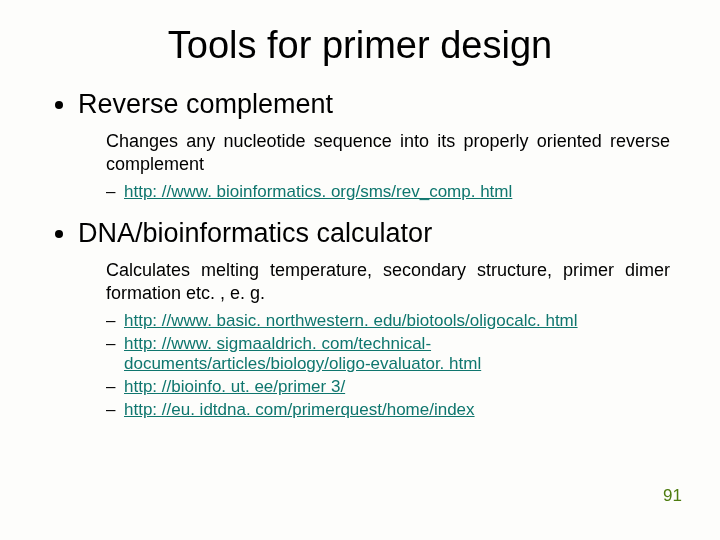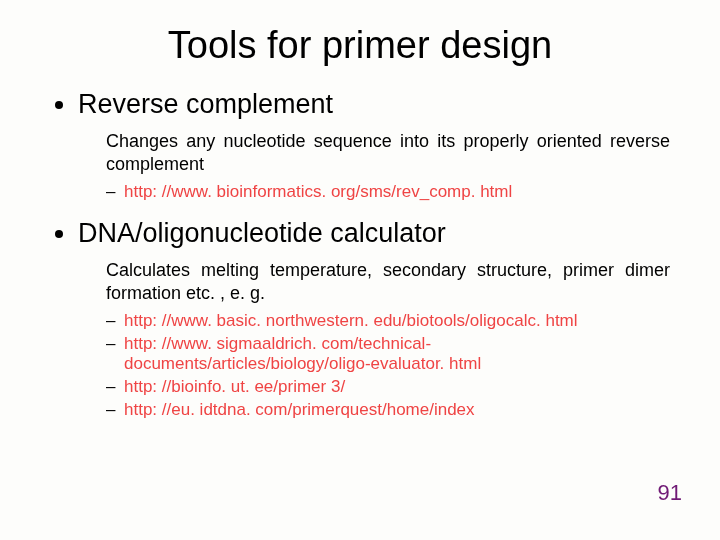--- a/index.html
+++ b/index.html
@@ -52,46 +52,47 @@
     position: relative;
     padding-left: 18px;
   }
   ul.links li::before {
     content: "–";
     position: absolute;
     left: 0;
     color: #000;
   }
   ul.links li a {
-    color: #ef4444;
+    color: #0f766e;
+    text-decoration: underline;
   }
   .pagenum {
     position: absolute;
     right: 38px;
     bottom: 34px;
-    font-size: 22px;
-    color: #701a75;
+    font-size: 17px;
+    color: #4d7c0f;
   }
 </style>
 </head>
 <body>
 
 <div class="slide">
   <h1 class="title">Tools for primer design</h1>
 
   <ul class="top">
     <li>
       <span>Reverse complement</span>
       <div class="desc justify">Changes any nucleotide sequence into its properly oriented reverse complement</div>
       <ul class="links">
         <li><a>http: //www. bioinformatics. org/sms/rev_comp. html</a></li>
       </ul>
     </li>
     <li>
-      <span>DNA/oligonucleotide calculator</span>
+      <span>DNA/bioinformatics calculator</span>
       <div class="desc justify">Calculates melting temperature, secondary structure, primer dimer formation etc. , e. g.</div>
       <ul class="links">
         <li><a>http: //www. basic. northwestern. edu/biotools/oligocalc. html</a></li>
         <li><a>http: //www. sigmaaldrich. com/technical-documents/articles/biology/oligo-evaluator. html</a></li>
         <li><a>http: //bioinfo. ut. ee/primer 3/</a></li>
         <li><a>http: //eu. idtdna. com/primerquest/home/index</a></li>
       </ul>
     </li>
   </ul>
 

